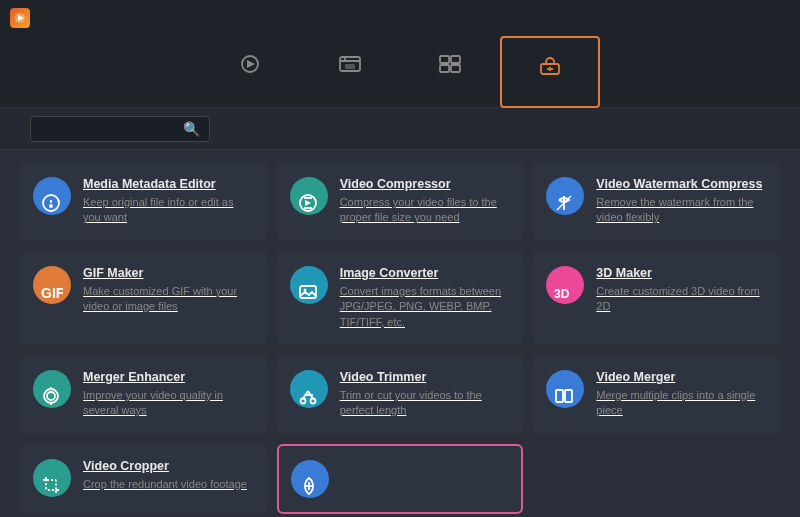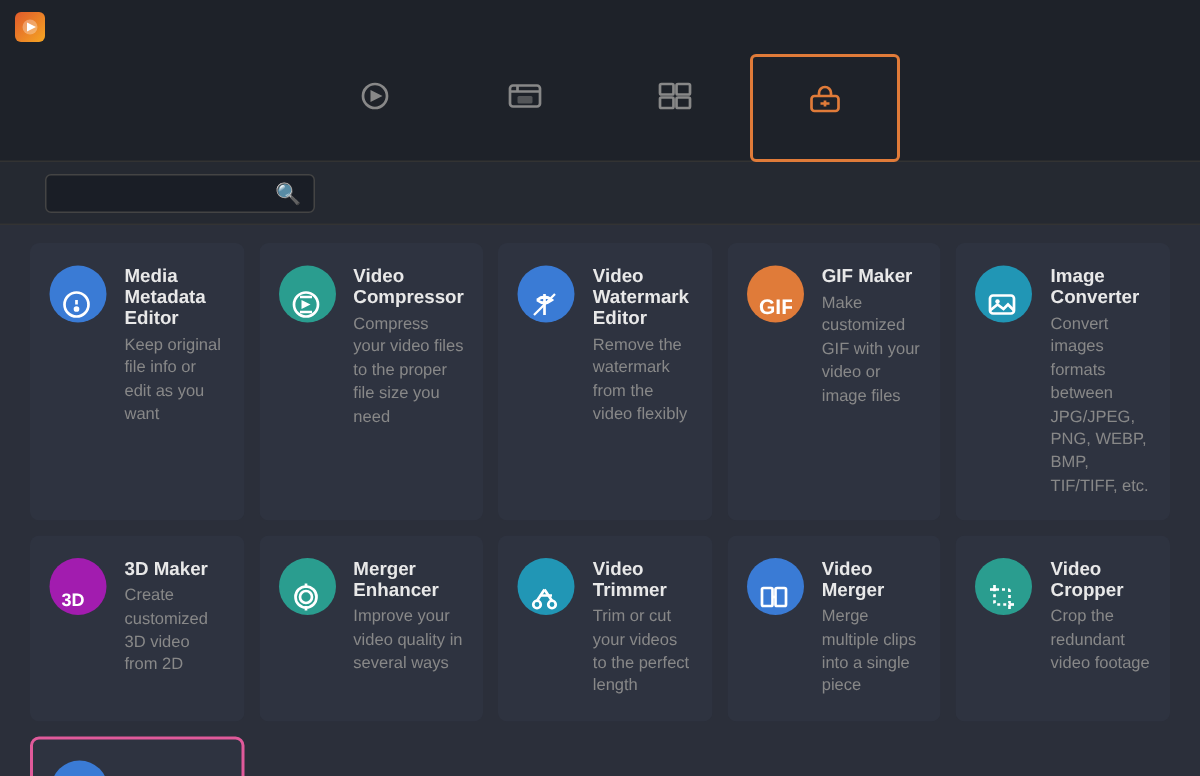--- a/index.html
+++ b/index.html
@@ -134,25 +134,26 @@
     .search-icon-btn {
       color: #5ba3d9;
       font-size: 14px;
       cursor: pointer;
     }
 
     
     .tools-container {
       padding: 12px 20px;
       display: grid;
-      grid-template-columns: repeat(5, 1fr);
+      grid-template-columns: repeat(3, 1fr);
       grid-template-rows: repeat(4, 1fr);
       gap: 10px;
       height: calc(517px - 36px - 72px - 42px);
       overflow-y: auto;
+      text-decoration: underline;
     }
     .tools-container::-webkit-scrollbar { width: 6px; }
     .tools-container::-webkit-scrollbar-track { background: #252931; }
     .tools-container::-webkit-scrollbar-thumb { background: #555; border-radius: 3px; }
 
     .tool-card {
       background: #2e3340;
       border-radius: 6px;
       padding: 14px 12px;
       display: flex;
@@ -309,21 +310,21 @@
     <div class="tool-card">
     <div class="tool-icon blue" style="background:#3a7bd5">
       <svg width="22" height="22" viewBox="0 0 22 22" xmlns="http://www.w3.org/2000/svg">
           <svg width="20" height="20" viewBox="0 0 20 20" fill="none" stroke="white" stroke-width="1.8">
             <path d="M10 3 L10 17 M5 7 Q10 3 15 7 Q10 11 5 7"></path>
             <line x1="3" y1="17" x2="17" y2="3" stroke="white" stroke-width="1.5"></line>
           </svg>
         </svg>
     </div>
     <div class="tool-info">
-      <div class="tool-name">Video Watermark Editor</div>
+      <div class="tool-name">Video Watermark Compress</div>
       <div class="tool-desc">Remove the watermark from the video flexibly</div>
     </div>
   </div>
     <div class="tool-card">
     <div class="tool-icon orange" style="background:#e07b39">
       <svg width="22" height="22" viewBox="0 0 22 22" xmlns="http://www.w3.org/2000/svg">
           <text x="0" y="16" font-size="14" font-weight="bold" fill="white" font-family="Arial">GIF</text>
         </svg>
     </div>
     <div class="tool-info">
@@ -340,21 +341,21 @@
             <path d="M2 14 L7 10 L11 13 L14 10 L18 14" stroke="white"></path>
           </svg>
         </svg>
     </div>
     <div class="tool-info">
       <div class="tool-name">Image Converter</div>
       <div class="tool-desc">Convert images formats between JPG/JPEG, PNG, WEBP, BMP, TIF/TIFF, etc.</div>
     </div>
   </div>
     <div class="tool-card">
-    <div class="tool-icon blue" style="background:#a21caf">
+    <div class="tool-icon blue" style="background:#ec4899">
       <svg width="22" height="22" viewBox="0 0 22 22" xmlns="http://www.w3.org/2000/svg">
           <text x="0" y="16" font-size="12" font-weight="bold" fill="white" font-family="Arial">3D</text>
         </svg>
     </div>
     <div class="tool-info">
       <div class="tool-name">3D Maker</div>
       <div class="tool-desc">Create customized 3D video from 2D</div>
     </div>
   </div>
     <div class="tool-card">

